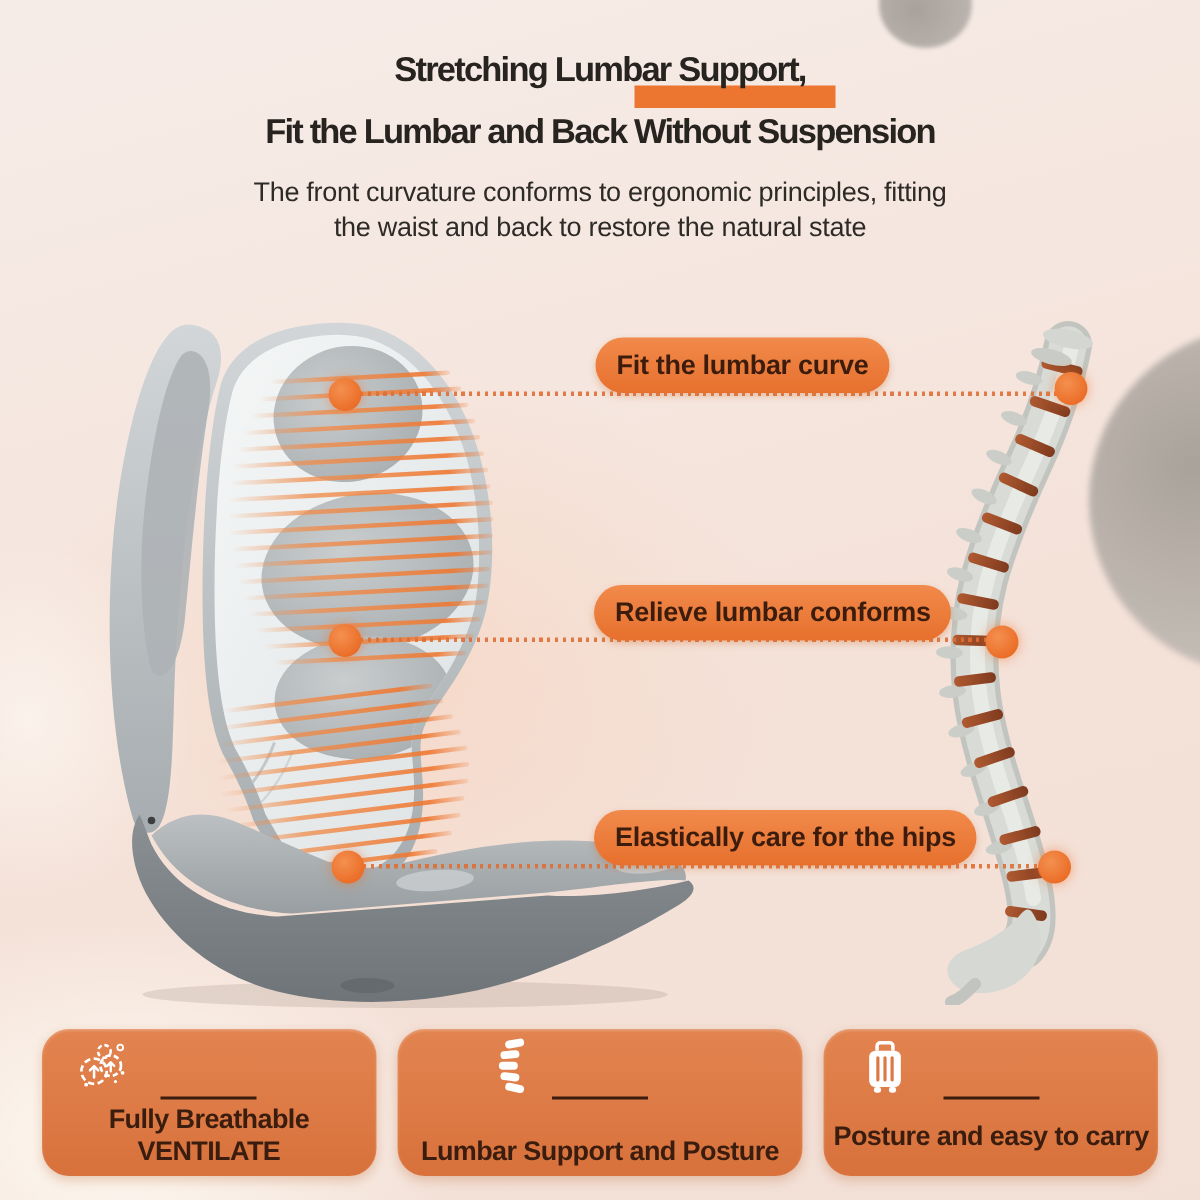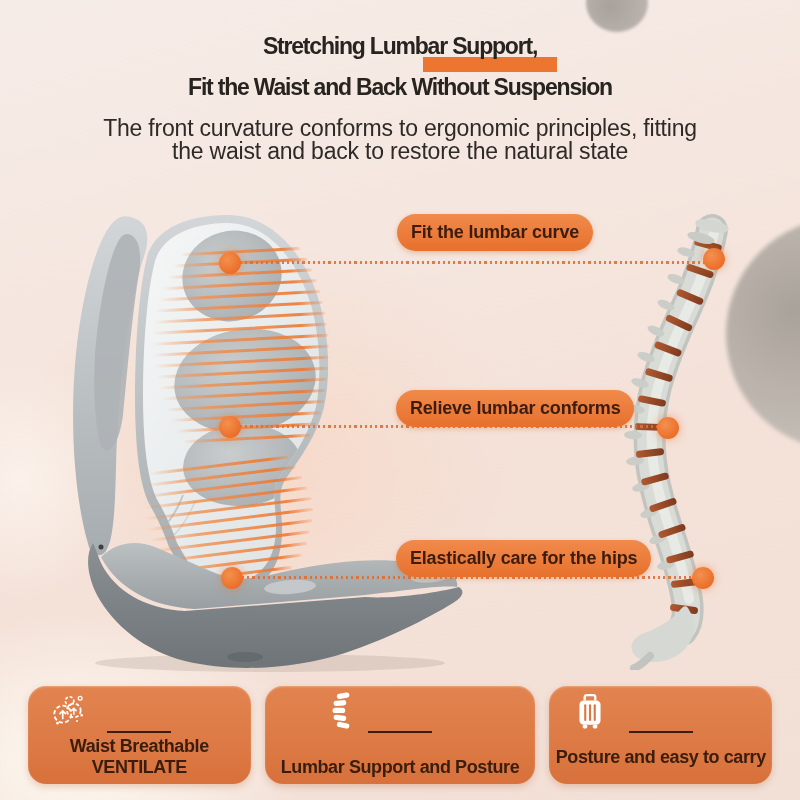--- a/index.html
+++ b/index.html
@@ -17,35 +17,35 @@
   .sphere{position:absolute;border-radius:50%;}
   .sphere-top{left:586px;top:-26px;width:62px;height:58px;
     background:radial-gradient(circle at 40% 55%,#95908b,#b5afa9);filter:blur(1.5px);opacity:.8;}
   .sphere-right{left:726px;top:218px;width:232px;height:232px;
     background:radial-gradient(circle at 30% 40%,#a69f98,#c6bfb8 70%);filter:blur(2px);opacity:.95;}
   
   .hl-bar{position:absolute;left:423px;top:57px;width:134px;height:15px;background:#ec7530;z-index:1;}
   .header{position:absolute;left:0;top:26px;width:100%;text-align:center;z-index:2;}
   .title{margin:0;font-weight:bold;color:#27231f;font-size:23px;line-height:41px;letter-spacing:-1.2px;}
   .title span{display:block;white-space:nowrap;}
-  .subtitle{margin:9px 0 0 0;font-size:23px;line-height:23px;color:#2e2a26;letter-spacing:-.2px;}
+  .subtitle{margin:9px 0 0 0;font-size:18px;line-height:23px;color:#2e2a26;letter-spacing:-.2px;}
   .subtitle span{display:block;white-space:nowrap;}
   
   .product-svg{position:absolute;left:35px;top:195px;z-index:3;}
   .spine-svg{position:absolute;left:610px;top:200px;z-index:3;}
   
   .dotline{position:absolute;height:3px;z-index:4;opacity:.9;
     background-image:repeating-linear-gradient(90deg,#df6e34 0 2.2px,rgba(0,0,0,0) 2.2px 5.2px);}
   .dot{position:absolute;width:22px;height:22px;border-radius:50%;z-index:5;
     background:radial-gradient(circle at 38% 35%,#f4904f,#ea6c26 75%);
     box-shadow:0 0 8px rgba(238,112,42,.55);}
   .pill{position:absolute;height:37px;line-height:37px;padding:0 14px;border-radius:19px;
     background:linear-gradient(180deg,#f18a4b,#e7702d);color:#3c1c0d;font-size:18px;font-weight:bold;
     letter-spacing:-.2px;white-space:nowrap;z-index:6;box-shadow:0 2px 5px rgba(200,110,50,.35);}
-  .pill1{left:397px;top:214px;text-align:right;}
+  .pill1{left:397px;top:225px;text-align:right;}
   .pill2{left:396px;top:390px;}
   .pill3{left:396px;top:540px;}
   .line1{left:240px;top:261px;width:472px;}
   .line2{left:240px;top:425px;width:426px;}
   .line3{left:242px;top:576px;width:458px;}
   
   .cards{position:absolute;left:28px;top:686px;width:744px;height:98px;display:flex;gap:14px;z-index:6;}
   .card{position:relative;height:98px;border-radius:18px;
     background:linear-gradient(180deg,#e28450 0%,#dd7a45 55%,#d8713c 100%);
     box-shadow:inset 0 1px 2px rgba(255,255,255,.28),0 3px 7px rgba(190,110,60,.3);}
@@ -63,21 +63,21 @@
   <div class="glow glow-product"></div>
   <div class="glow glow-left"></div>
   <div class="glow glow-bottom-left"></div>
   <div class="sphere sphere-top"></div>
   <div class="sphere sphere-right"></div>
 
   <div class="hl-bar"></div>
   <header class="header">
     <h1 class="title">
       <span>Stretching Lumbar Support,</span>
-      <span>Fit the Waist and Back Without Suspension</span>
+      <span>Fit the Lumbar and Back Without Suspension</span>
     </h1>
     <p class="subtitle">
       <span>The front curvature conforms to ergonomic principles, fitting</span>
       <span>the waist and back to restore the natural state</span>
     </p>
   </header>
 
   <svg class="product-svg" width="430" height="480" viewBox="0 0 430 480">
     <defs>
       <linearGradient id="rimGrad" x1="0" y1="0" x2="0" y2="1">
@@ -242,21 +242,21 @@
         <circle cx="19.5" cy="8.5" r="4" fill="none" stroke="#fff" stroke-width="1.6" stroke-dasharray="2.8 1.8"></circle>
         <path d="M13,25 V18 M10.4,20.4 L13,17.8 L15.6,20.4" fill="none" stroke="#fff" stroke-width="1.6" stroke-linecap="round" stroke-linejoin="round"></path>
         <path d="M23.5,21 V15.5 M21.3,17.6 L23.5,15.4 L25.7,17.6" fill="none" stroke="#fff" stroke-width="1.5" stroke-linecap="round" stroke-linejoin="round"></path>
         <circle cx="29.5" cy="6" r="1.8" fill="none" stroke="#fff" stroke-width="1.2"></circle>
         <circle cx="31" cy="22" r="1.2" fill="#fff"></circle>
         <circle cx="8" cy="29.5" r="1.2" fill="#fff"></circle>
         <circle cx="26.5" cy="27.5" r="1" fill="#fff"></circle>
       </svg>
       <div class="card-divider"></div>
       <div class="card-text">
-        <div>Waist Breathable</div>
+        <div>Fully Breathable</div>
         <div>VENTILATE</div>
       </div>
     </div>
     <div class="card card2">
       <svg class="card-icon" viewBox="0 0 36 36" style="left:calc(50% - 78px);">
         <g fill="#fff">
           <rect x="14" y="1" width="12" height="5" rx="2.5" transform="rotate(-10 20 3.5)"></rect>
           <rect x="11" y="8" width="12" height="5" rx="2.5" transform="rotate(-5 17 10.5)"></rect>
           <rect x="10" y="15" width="12" height="5" rx="2.5"></rect>
           <rect x="11" y="22" width="12" height="5" rx="2.5" transform="rotate(7 17 24.5)"></rect>

